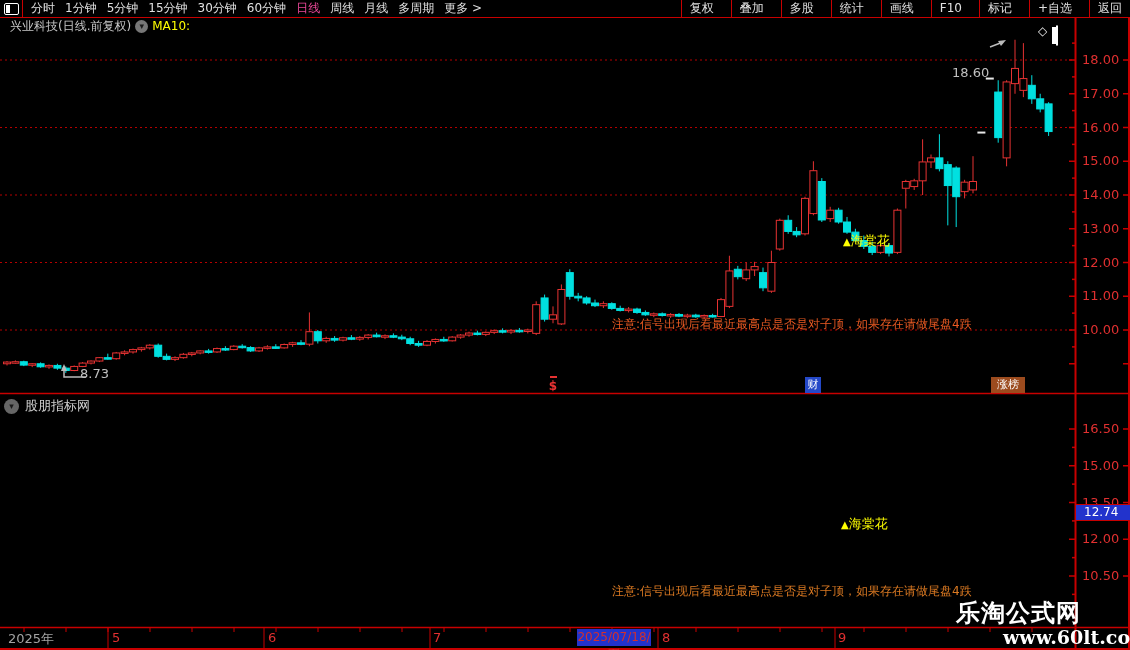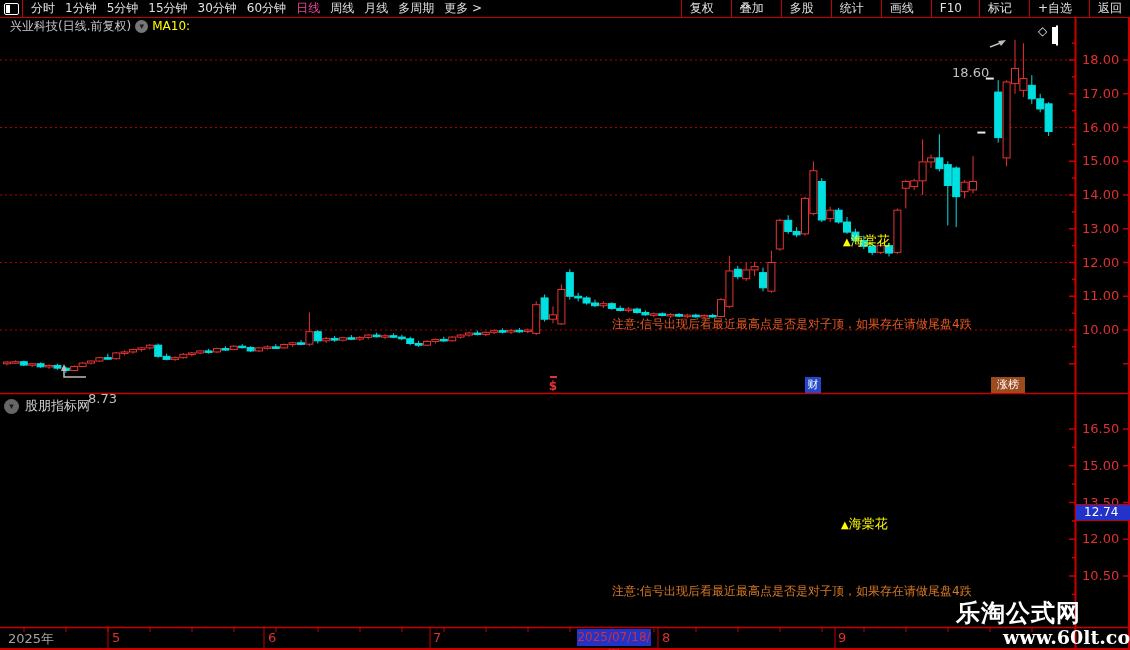--- a/index.html
+++ b/index.html
@@ -435,21 +435,21 @@
     <span class="circ-icon">▾</span>
     <span class="ma-label">MA10:</span>
   </div>
 
   <div class="abs icon-btn" style="left:1038px;top:25px;">◇</div>
   <div class="abs" style="left:1056px;top:26px;">
     <span class="split-sq"></span>
   </div>
 
   <div class="abs gray-label" style="left:952px;top:37px;margin-top:28px;">18.60</div>
-  <div class="abs gray-label" style="left:88px;top:366px;margin-top:25px;">8.73</div>
+  <div class="abs gray-label" style="left:80px;top:366px;">8.73</div>
 
   <div class="abs warn" style="left:612px;top:316px;color:#ec5a22;">注意:信号出现后看最近最高点是否是对子顶，如果存在请做尾盘4跌</div>
   <div class="abs flower" style="left:843px;top:232px;">
     <span class="tri">▲</span><span>海棠花</span>
   </div>
 
   <div class="abs axis-mark-dollar" style="left:547px;top:376px;width:12px;">
     <div class="dash"></div>
     <span>$</span>
   </div>

